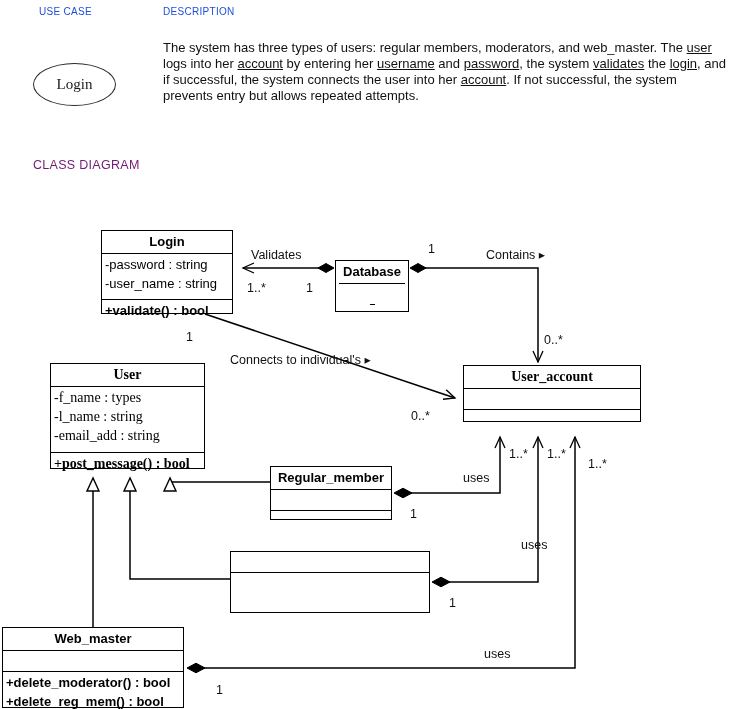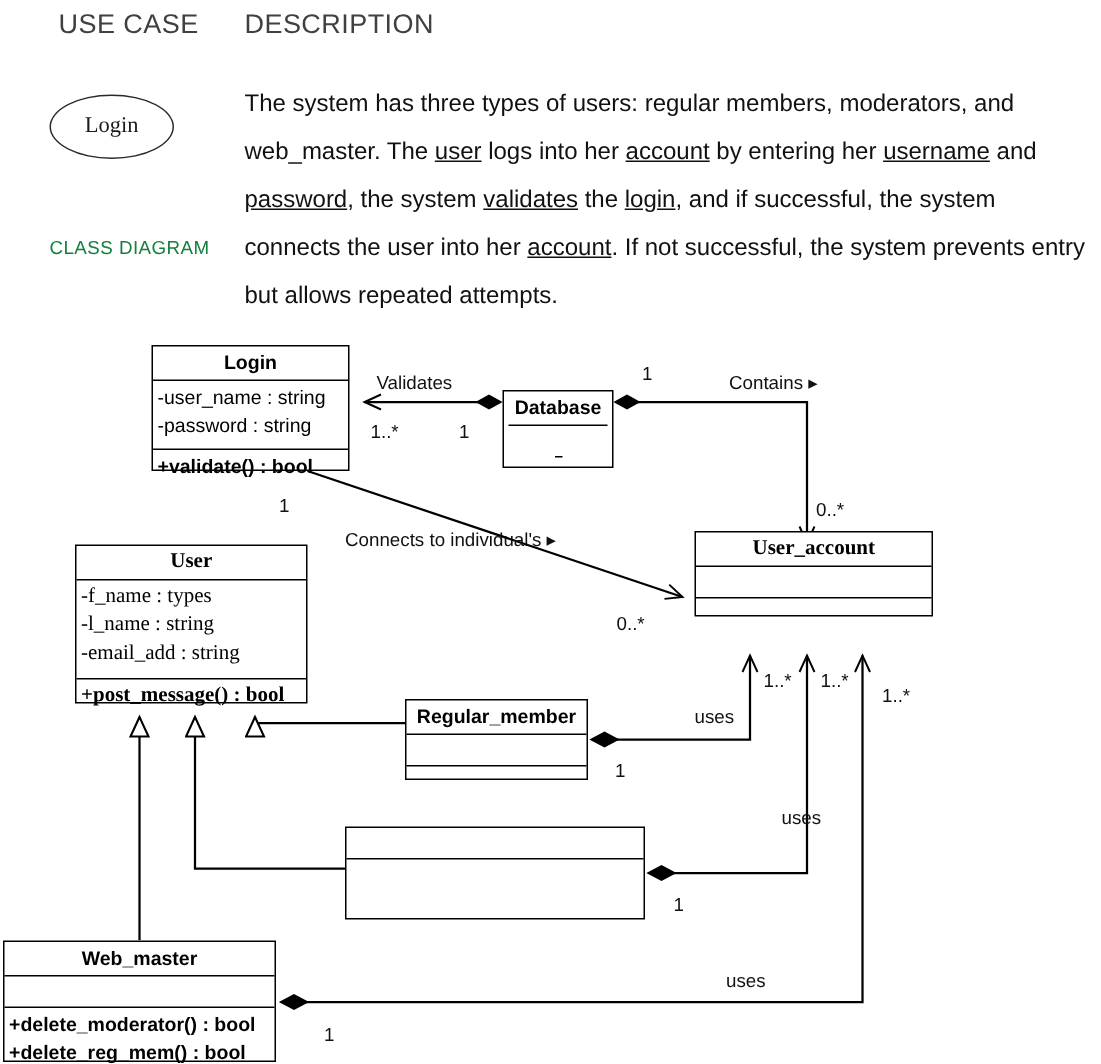--- a/index.html
+++ b/index.html
@@ -13,23 +13,23 @@
     height: 709px;
     position: relative;
     font-family: "Liberation Sans", sans-serif;
     color: #000000;
     overflow: hidden;
   }
 
   
   .usecase-header {
     position: absolute;
-    font-size: 18px;
+    font-size: 10px;
     letter-spacing: 0.3px;
-    color: #404040;
+    color: #1d4ed8;
     white-space: nowrap;
   }
   #uc-head-col1 { left: 39px; top: 6px; }
   #uc-head-col2 { left: 163px; top: 6px; }
 
   .usecase-ellipse {
     position: absolute;
     left: 33px;
     top: 63px;
     width: 83px;
@@ -42,36 +42,36 @@
     justify-content: center;
     font-family: "Liberation Serif", serif;
     font-size: 15px;
     color: #1a1a1a;
     background: #ffffff;
   }
 
   .usecase-desc {
     position: absolute;
     left: 163px;
-    top: 54px;
+    top: 40px;
     width: 566px;
-    font-size: 16px;
-    line-height: 32px;
+    font-size: 13px;
+    line-height: 16px;
     color: #111111;
     text-align: left;
   }
   .usecase-desc u { text-decoration: underline; }
 
   #class-diagram-label {
     position: absolute;
     left: 33px;
     top: 158px;
     font-size: 12.5px;
     letter-spacing: 0.3px;
-    color: #15803d;
+    color: #701a75;
     white-space: nowrap;
   }
 
   
   #connectors {
     position: absolute;
     left: 0;
     top: 0;
     width: 734px;
     height: 709px;
@@ -112,21 +112,21 @@
   .uml-class.serif { font-family: "Liberation Serif", serif; font-size: 14px; }
   .uml-class.serif .cls-name { font-size: 14px; }
 
   
   #class-login        { left: 101px; top: 230px; width: 132px; height: 84px; }
   #class-login .cls-attrs { height: 42px; }
   #class-database     { left: 335px; top: 260px; width: 74px; height: 52px; align-items: center; }
   #class-database .cls-attrs { height: 17px; }
   #class-user         { left: 50px;  top: 363px; width: 155px; height: 106px; }
   #class-user .cls-attrs { height: 62px; }
-  #class-user-account { left: 463px; top: 354px; width: 159px; height: 57px; }
+  #class-user-account { left: 463px; top: 365px; width: 178px; height: 57px; }
   #class-user-account .cls-attrs { height: 17px; }
   #class-regular      { left: 270px; top: 466px; width: 122px; height: 54px; }
   #class-regular .cls-attrs { height: 17px; }
   #class-moderator    { left: 230px; top: 551px; width: 200px; height: 62px; }
   #class-moderator .cls-attrs { height: 17px; }
   #class-webmaster    { left: 2px;   top: 627px; width: 182px; height: 81px; }
   #class-webmaster .cls-attrs { height: 17px; }
 
   
   .edge-label {
@@ -199,22 +199,22 @@
 
     <polygon points="432,582 441,586.8 450,582 441,577.2"></polygon>
 
     <polygon points="187,668 196,672.8 205,668 196,663.2"></polygon>
   </g>
 </svg>
 
 <div class="uml-class sans" id="class-login">
   <div class="cls-name">Login</div>
   <div class="cls-attrs">
+    <div class="row">-password : string</div>
     <div class="row">-user_name : string</div>
-    <div class="row">-password : string</div>
   </div>
   <div class="cls-ops">
     <div class="row">+validate() : bool</div>
   </div>
 </div>
 
 <div class="uml-class sans" id="class-database">
   <div class="cls-name">Database</div>
   <div class="cls-attrs"></div>
   <div class="cls-ops"></div>

